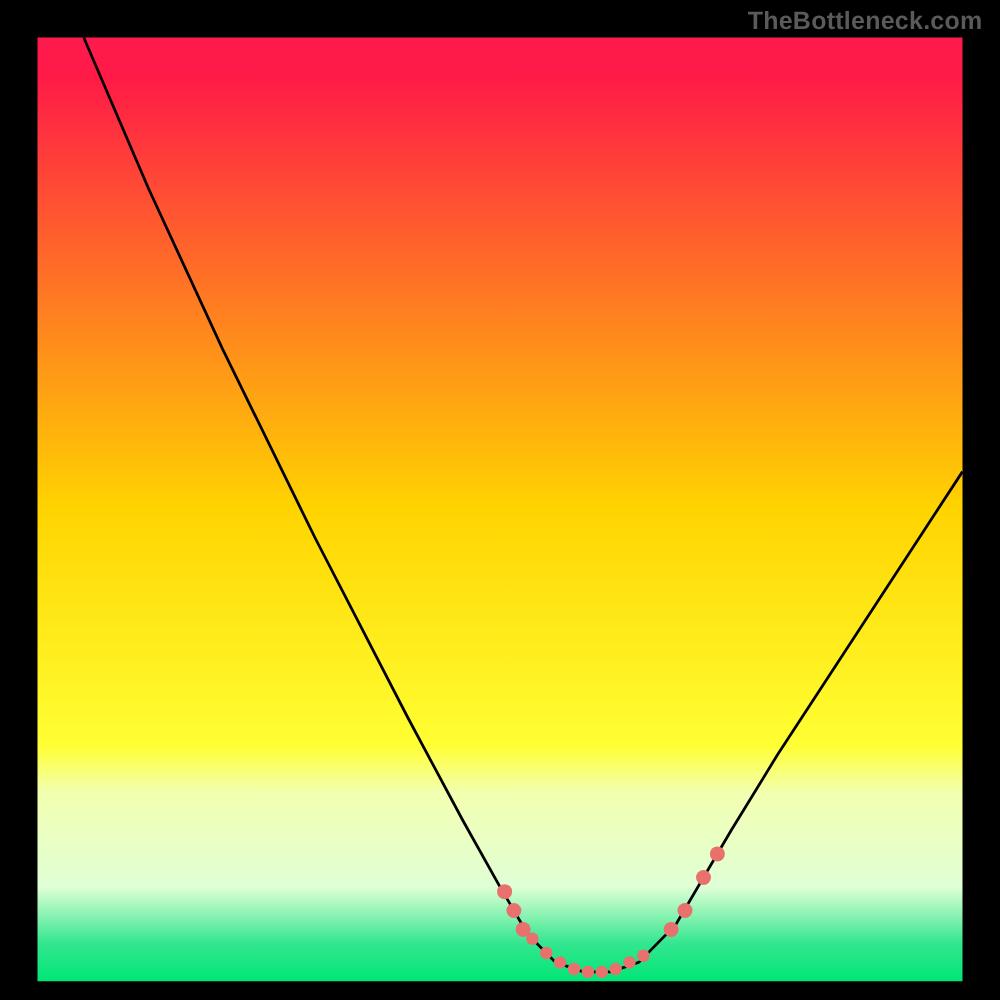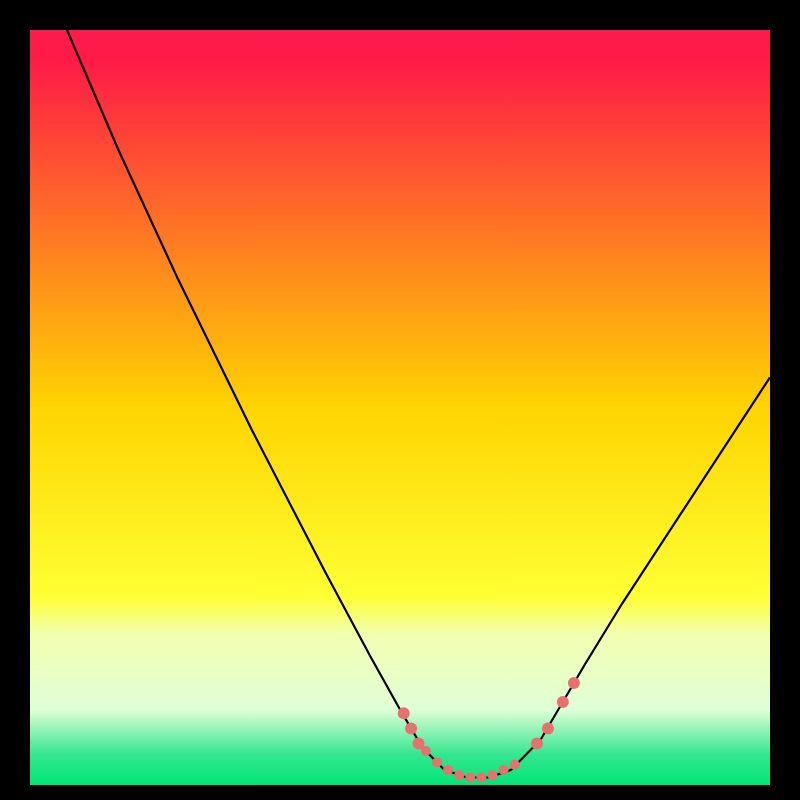--- a/index.html
+++ b/index.html
@@ -66,13 +66,14 @@
         <circle cx="481.4" cy="777.5" r="5" fill="#e8716e"></circle>
         <circle cx="492.5" cy="775.2" r="5" fill="#e8716e"></circle>
         <circle cx="503.6" cy="769.9" r="5" fill="#e8716e"></circle>
         <circle cx="514.7" cy="764.6" r="5" fill="#e8716e"></circle>
         <circle cx="536.9" cy="743.5" r="6" fill="#e8716e"></circle>
         <circle cx="548.0" cy="728.4" r="6" fill="#e8716e"></circle>
         <circle cx="562.8" cy="702.0" r="6" fill="#e8716e"></circle>
         <circle cx="573.9" cy="683.1" r="6" fill="#e8716e"></circle>
       </g>
   </svg>
+  <div class="watermark">TheBottleneck.com</div>
 </div>
 
 </body></html>

